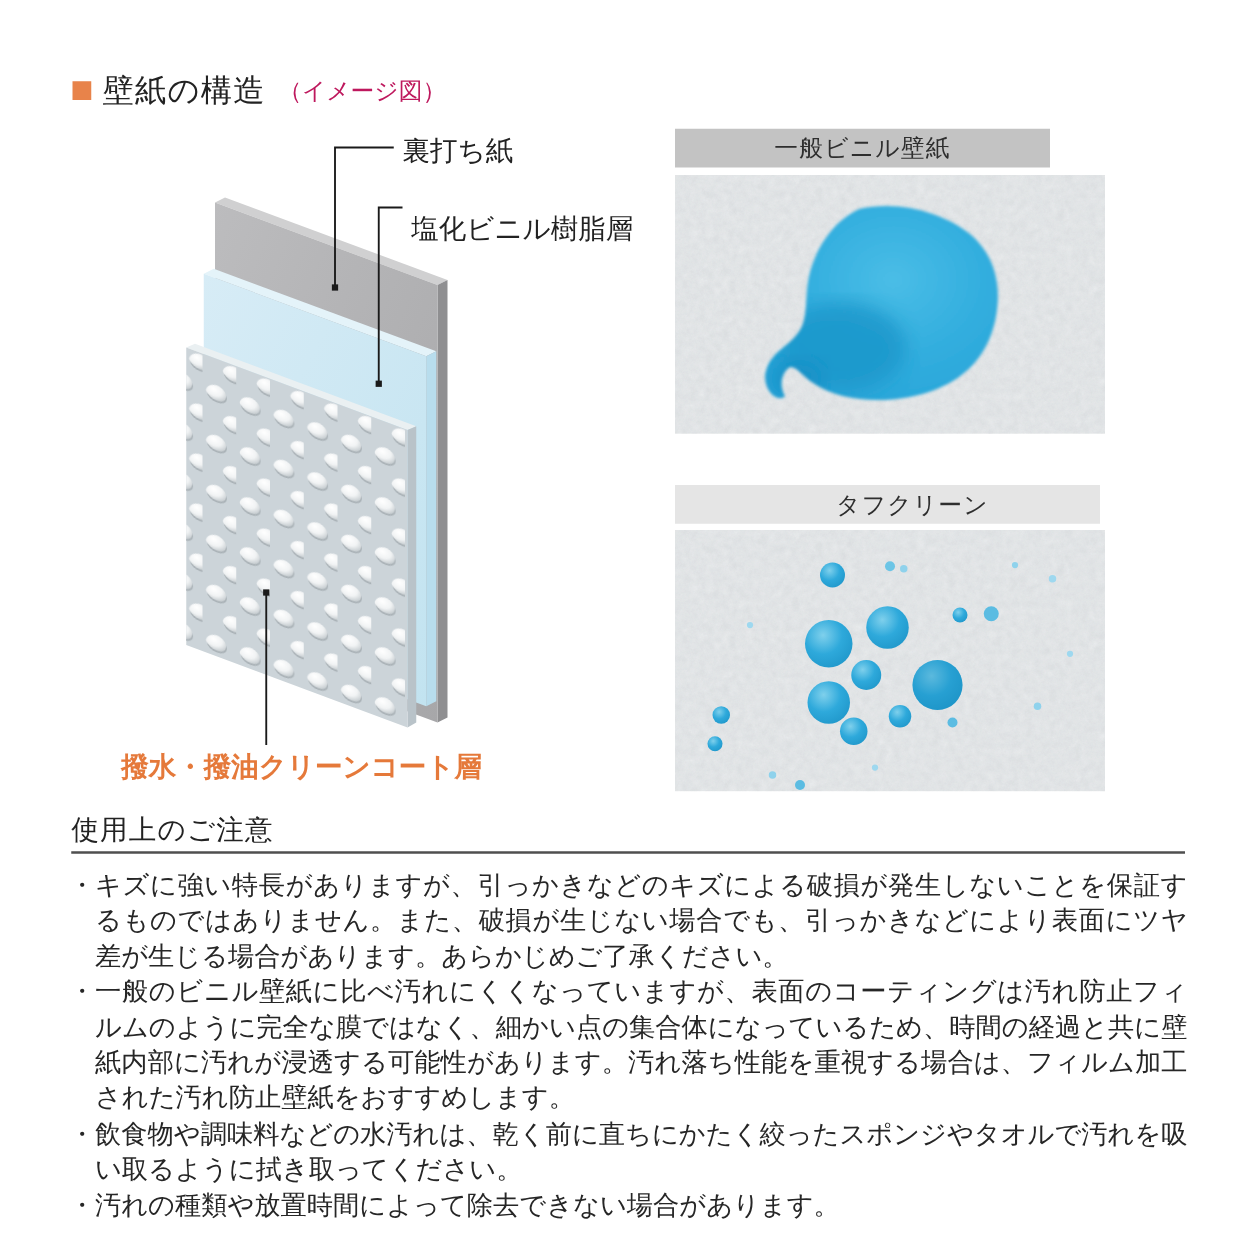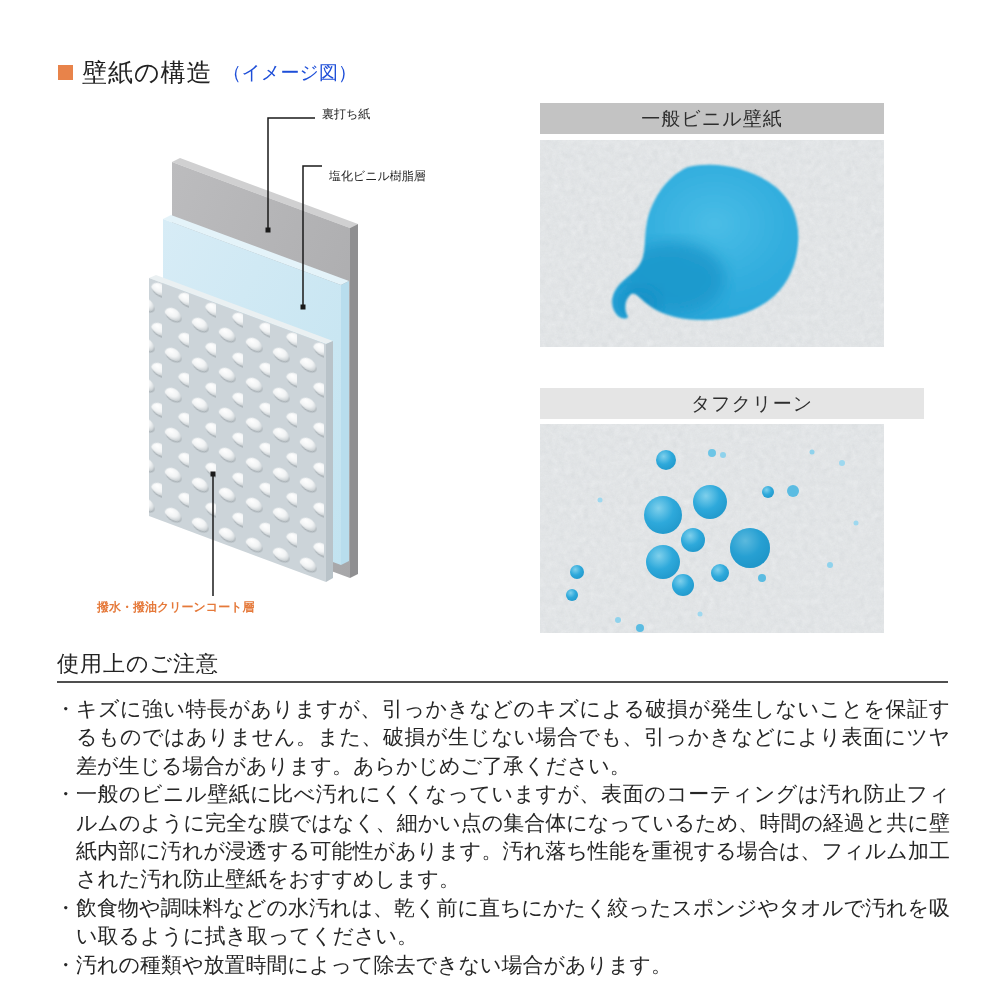--- a/index.html
+++ b/index.html
@@ -5,27 +5,27 @@
   html,body{margin:0;padding:0;background:#ffffff;}
   #page{
     position:relative;width:1000px;height:1000px;background:#ffffff;overflow:hidden;
     font-family:"Liberation Sans","DejaVu Sans",sans-serif;color:#262626;
   }
   .abs{position:absolute;}
   
   .sec-title{display:flex;align-items:center;gap:9px;}
   .sq{width:15px;height:15px;background:#e8834a;flex:0 0 auto;}
   .sec-title .t{font-size:25px;color:#222;letter-spacing:1px;}
-  .sec-title .t-suffix{font-size:19px;color:#1d4ed8;margin-left:1px;letter-spacing:0;}
-  
-  .dlabel{font-size:12px;color:#222;white-space:nowrap;}
+  .sec-title .t-suffix{font-size:19px;color:#be185d;margin-left:1px;letter-spacing:0;}
+  
+  .dlabel{font-size:22px;color:#222;white-space:nowrap;}
   .dlabel.orange{color:#e5793a;font-weight:bold;}
   
   .panel-header{
-    width:344px;height:31px;display:flex;align-items:center;justify-content:center;
+    width:300px;height:31px;display:flex;align-items:center;justify-content:center;
     font-size:19px;color:#2e2e2e;letter-spacing:1px;
   }
   .panel-header.gray{background:#c3c3c3;}
   .panel-header.orange{background:#e5e5e5;padding-left:40px;}
   .caption{width:344px;text-align:center;font-size:20px;color:#2e2e2e;letter-spacing:1px;}
   .caption.orange{color:#e5793a;font-weight:bold;}
   
   .notes-heading{font-size:22px;color:#222;letter-spacing:1px;}
   .rule{width:891px;border-top:2px solid #4f4f4f;}
   .notes{width:895px;font-size:21px;line-height:28.4px;color:#262626;}

